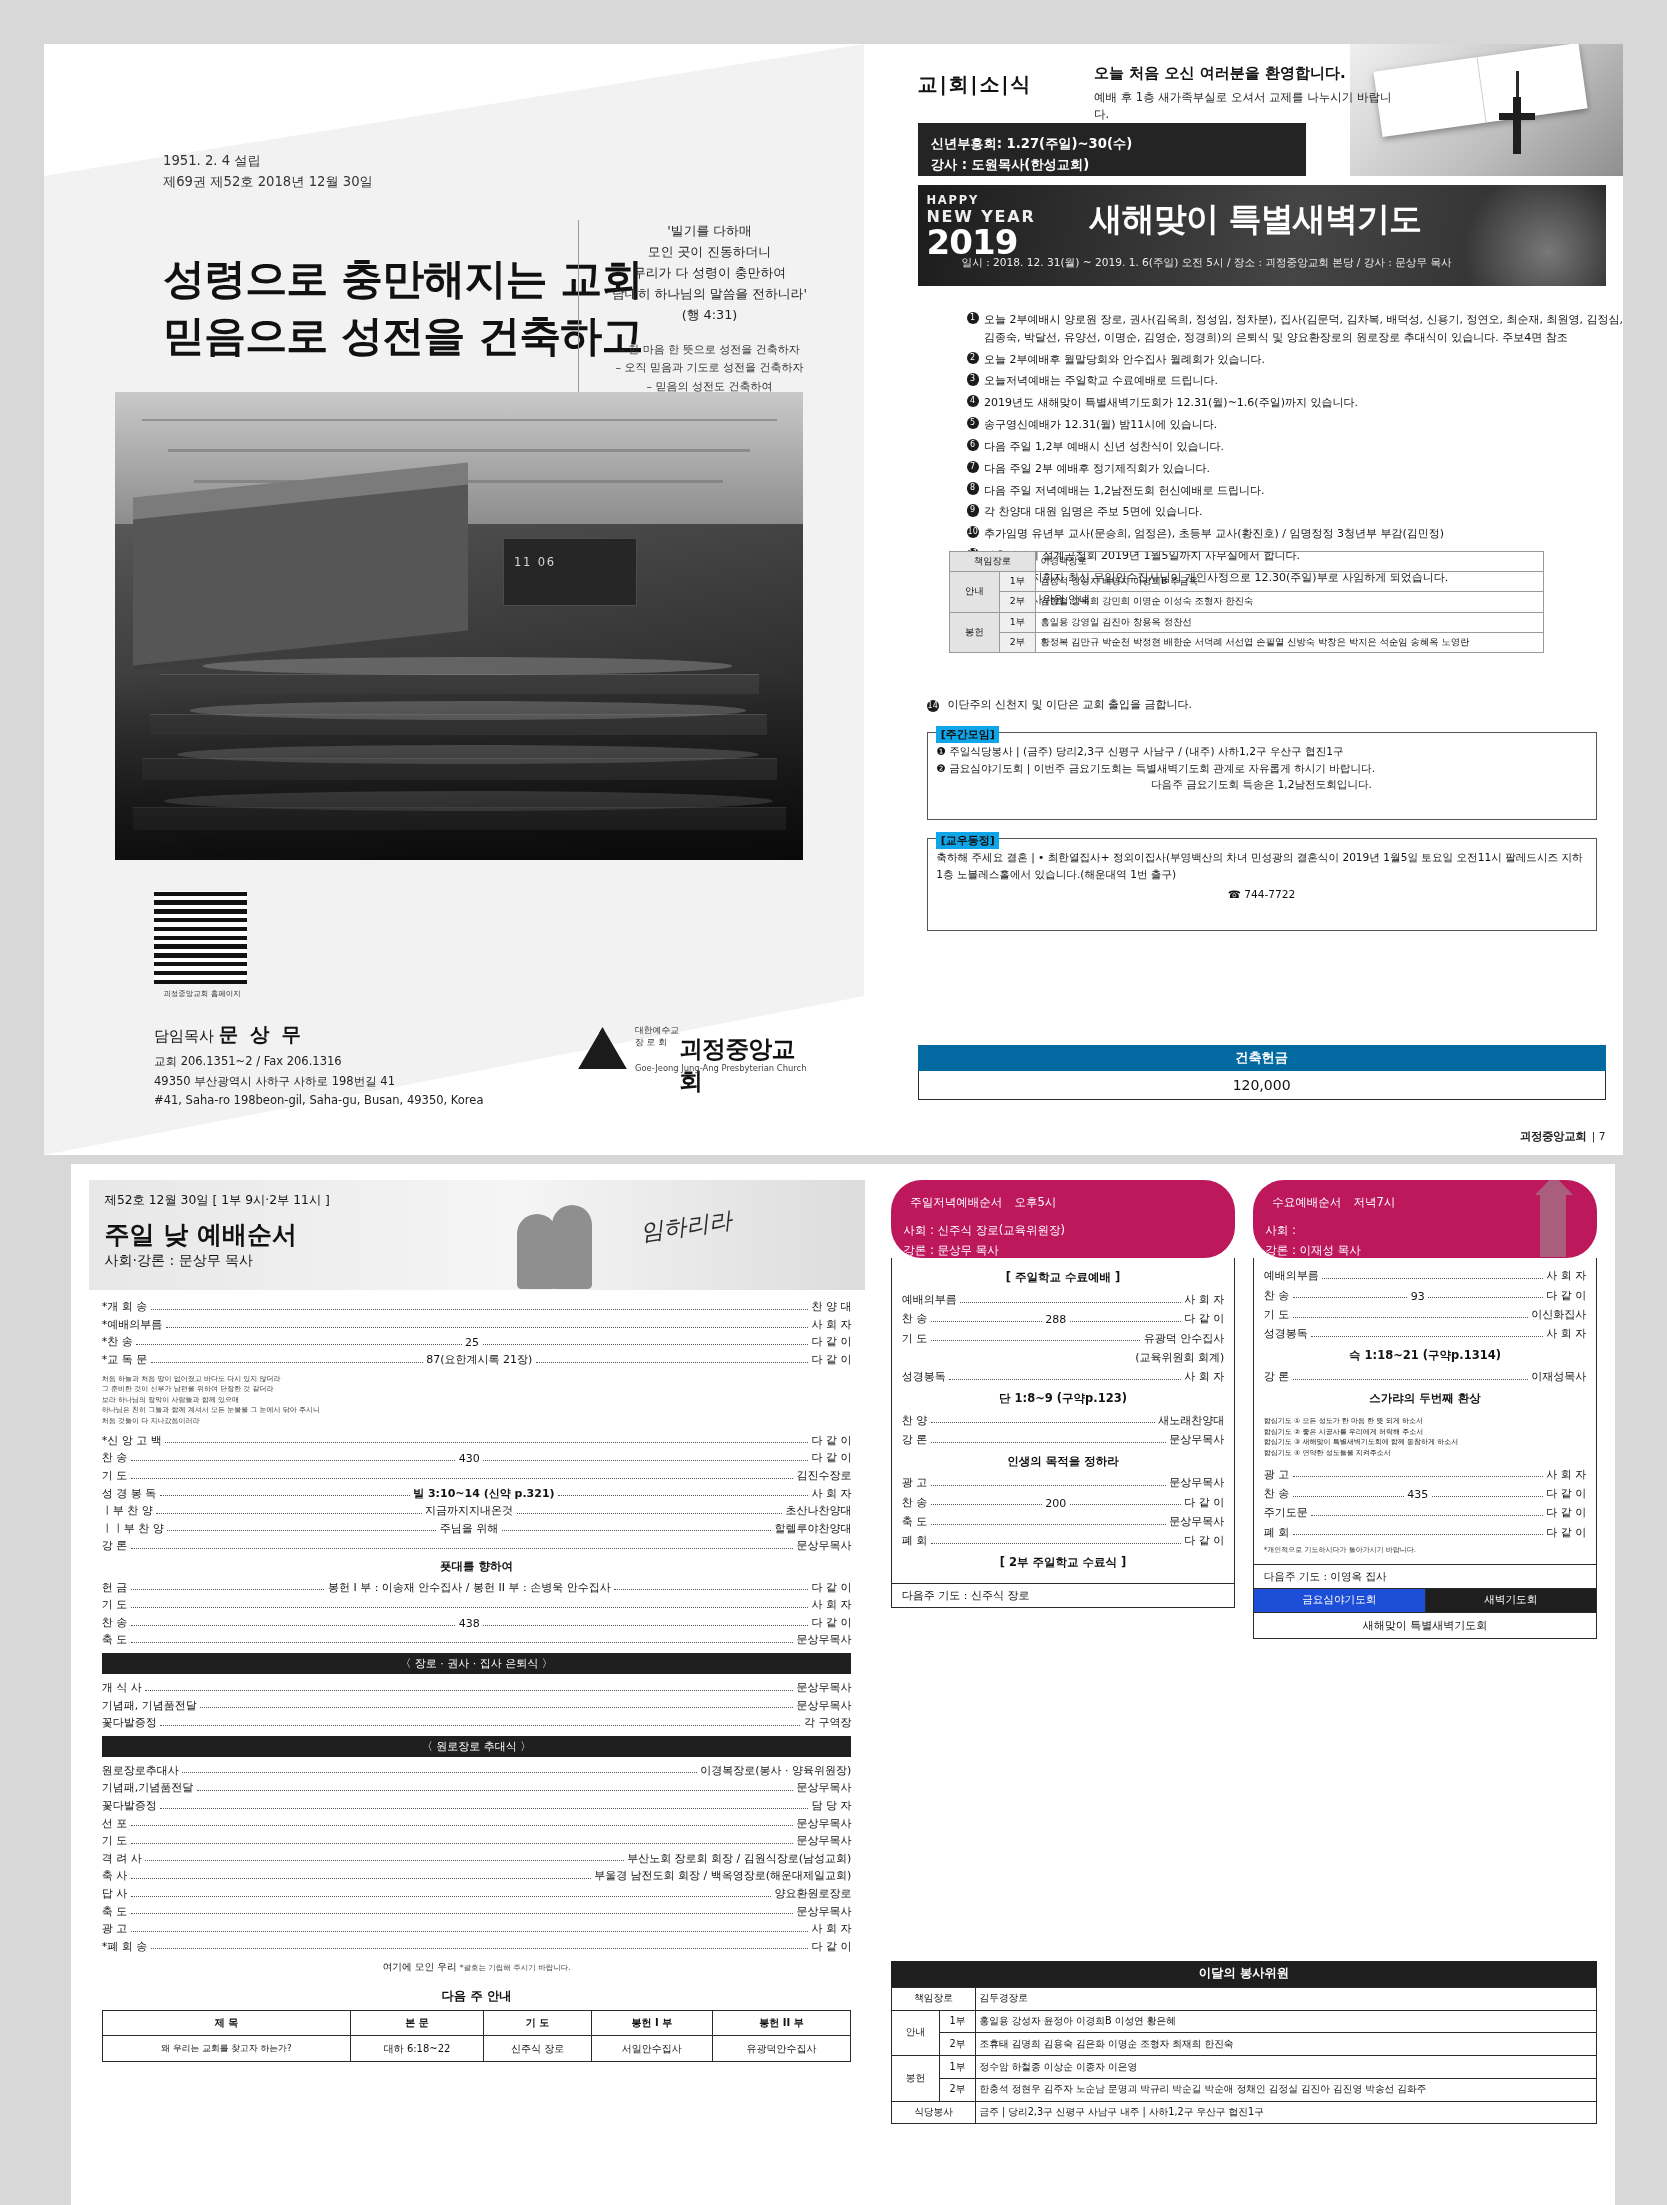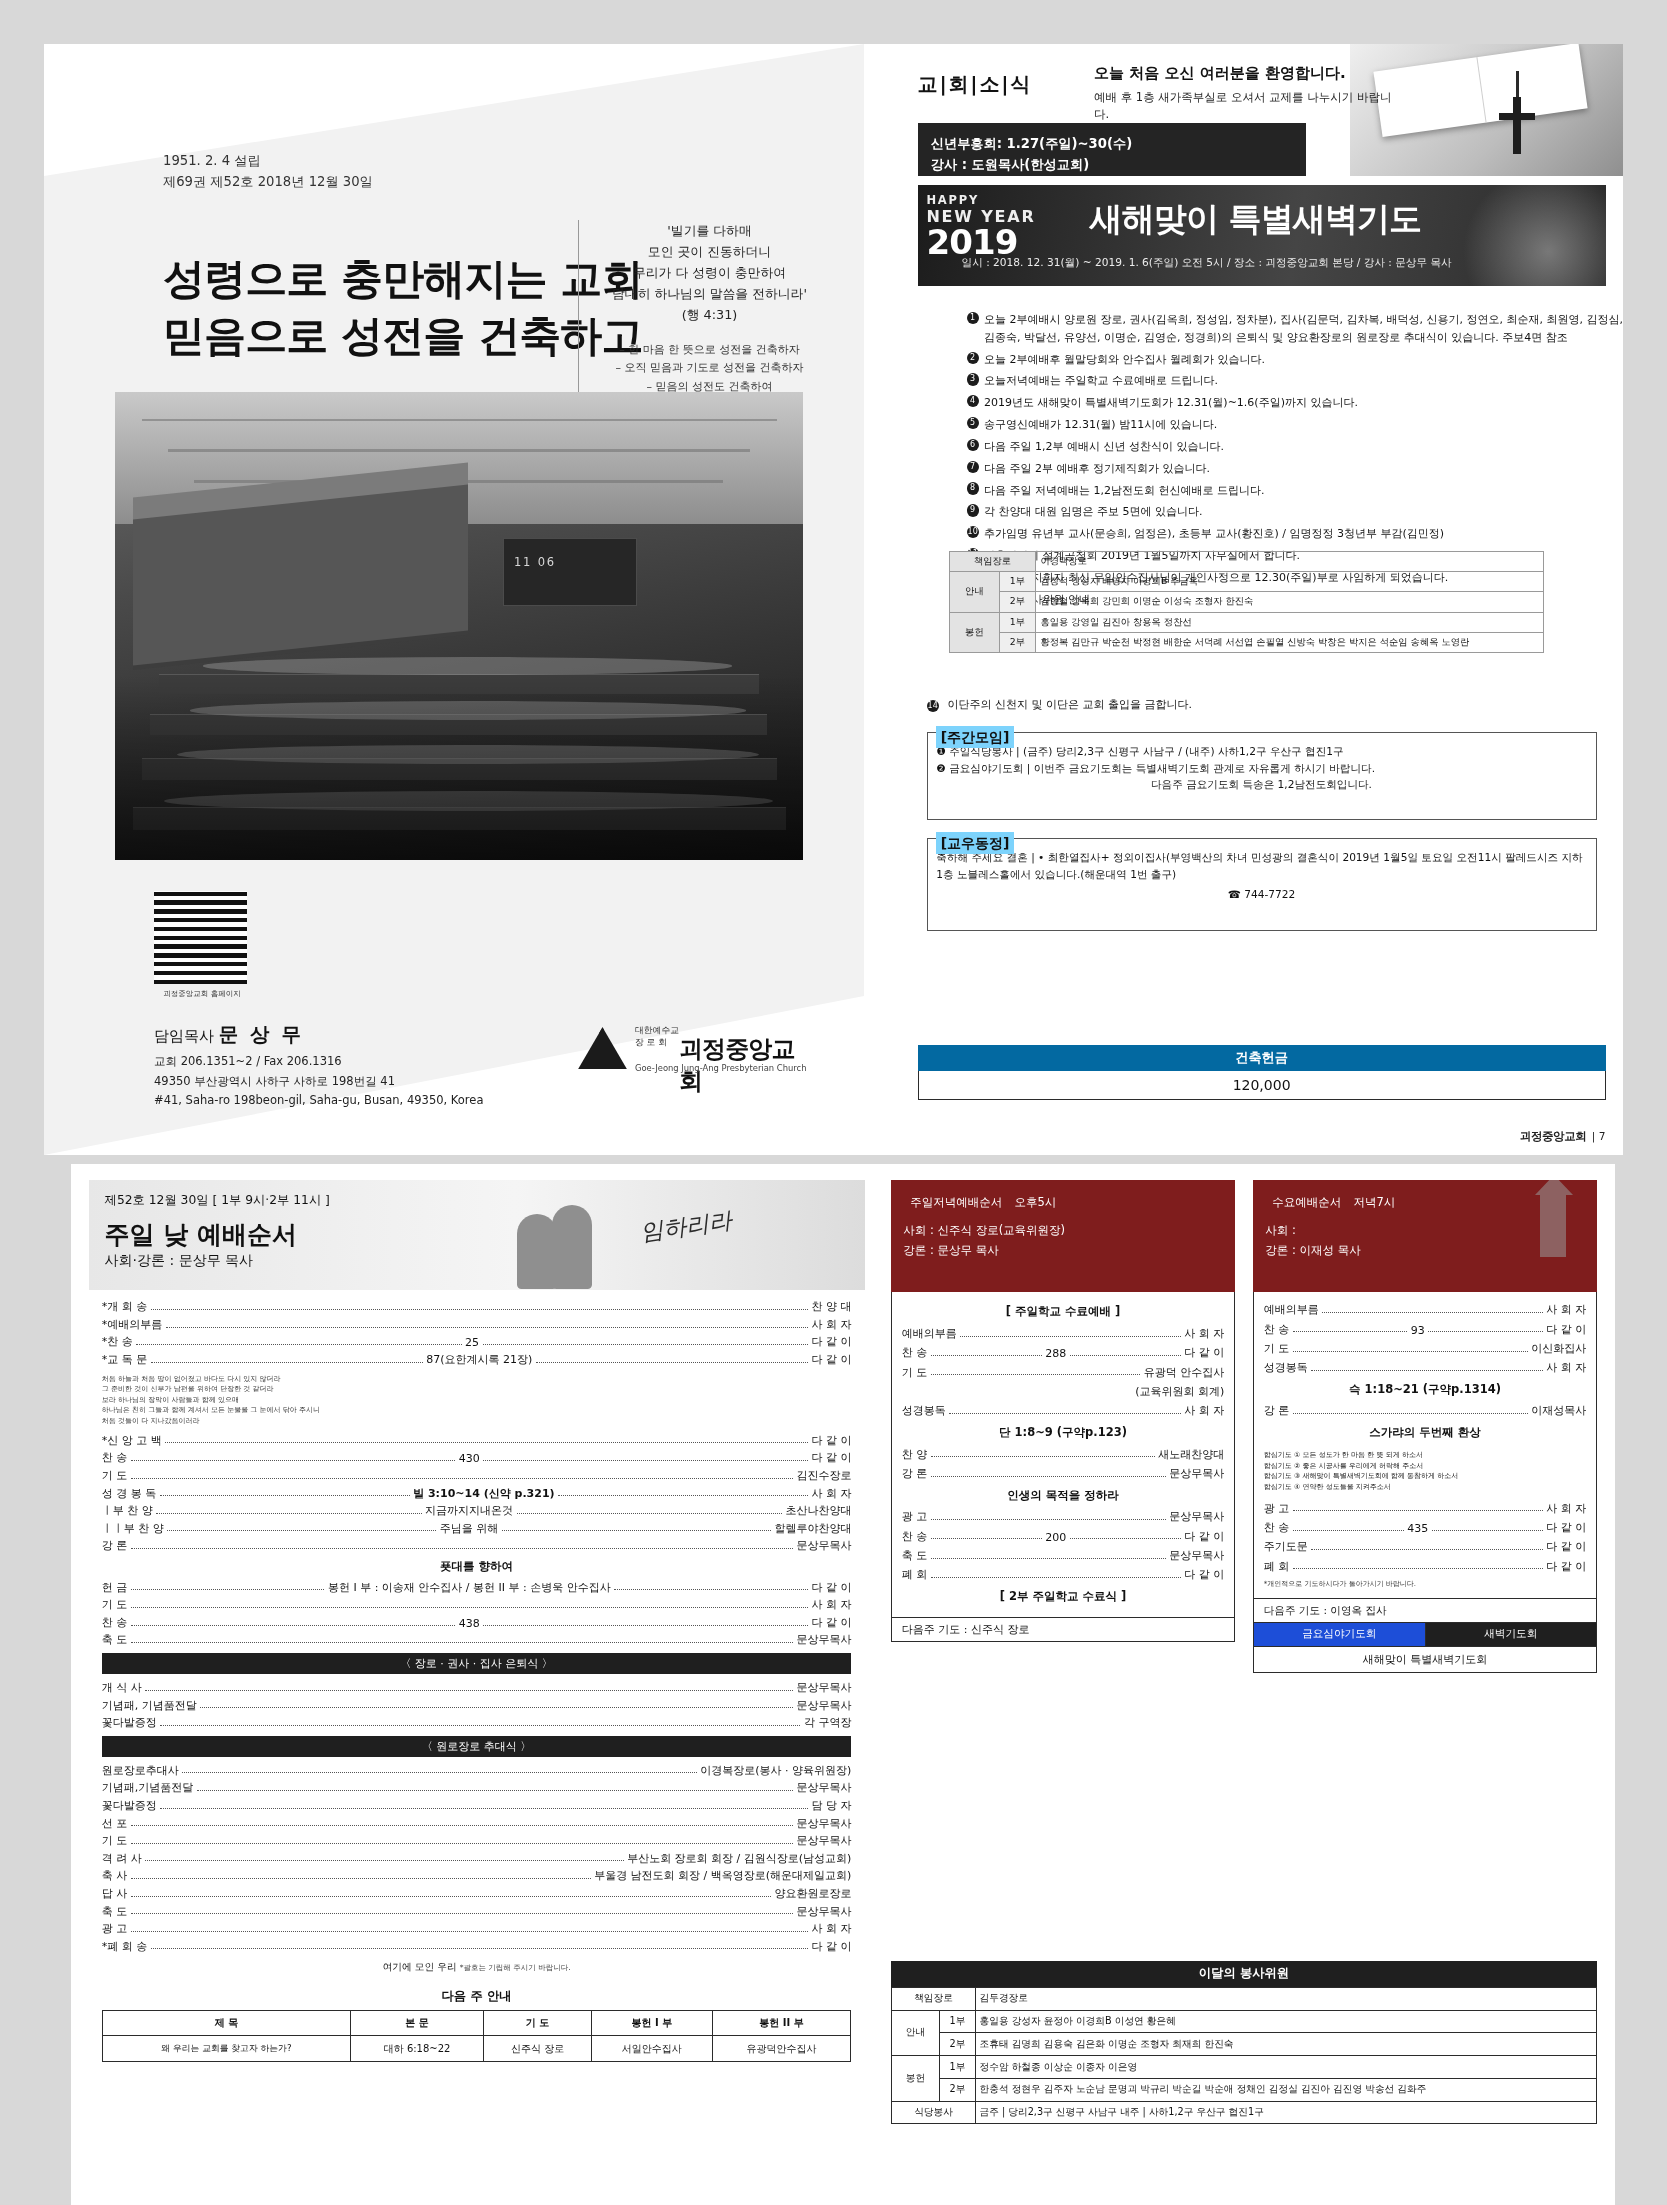--- a/index.html
+++ b/index.html
@@ -82,21 +82,21 @@
   .notices li{margin-bottom:4px;list-style:none;position:relative;padding-left:17.6px;}
   .notices li .num{position:absolute;left:0;top:0.9px;width:12.3px;height:12.3px;border-radius:50%;background:#1c1c1c;color:#fff;
      font-size:8px;text-align:center;line-height:12.3px;}
 
   .dutytable{position:absolute;left:49px;top:507px;width:595px;border-collapse:collapse;font-size:9.3px;}
   .dutytable td{border:0.4px solid #9a9a9a;padding:3.1px 4.4px;}
   .dutytable .hd{background:#e3e3e3;text-align:center;width:40px;}
   .dutytable .hd2{background:#efefef;text-align:center;width:26.5px;}
 
   .boxed{position:absolute;border:0.9px solid #555;font-size:10.6px;line-height:1.6;padding:7px 8.8px;box-sizing:border-box;}
-  .boxlabel{position:absolute;background:#7dd3fc;padding:0 4.4px;font-size:14px;font-weight:bold;top:-7.5px;left:8.8px;}
+  .boxlabel{position:absolute;background:#0ea5e9;padding:0 4.4px;font-size:11px;font-weight:bold;top:-7.5px;left:8.8px;}
 
   .offering{position:absolute;left:17.6px;top:1001px;width:688px;}
   .offering .ttl{height:25.6px;background:#0369a1;color:#fff;text-align:center;font-size:13.2px;font-weight:bold;line-height:25.6px;}
   .offering .val{height:28px;border:0.9px solid #2b2b2b;border-top:none;text-align:center;font-size:14px;line-height:28px;}
 
   .pagemark1{position:absolute;right:17.6px;bottom:11.5px;font-size:10.6px;color:#222;display:flex;align-items:center;gap:5.3px;}
   .minilogo{display:inline-block;font-size:11.5px;font-weight:bold;letter-spacing:-0.4px;}
 
   
   .sheet2{position:absolute;left:71px;top:1164px;width:1544px;height:1134px;background:#ffffff;}
@@ -123,21 +123,21 @@
   .centernote{text-align:center;font-size:9.7px;margin:6.2px 0 2.6px;}
   .centernote small{font-size:7.5px;color:#444;}
 
   .nextweek{margin:9.7px 13.2px 0;}
   .nextweek .cap{text-align:center;font-size:12.3px;font-weight:bold;padding:4.4px 0;}
   table.grid{width:100%;border-collapse:collapse;font-size:10px;}
   table.grid th,table.grid td{border:0.9px solid #2b2b2b;padding:5.3px 2.6px;text-align:center;}
   table.grid th{font-weight:bold;}
 
   .svccol{position:absolute;top:0;width:344px;}
-  .svchead{height:112px;background:#7f1d1d;color:#fff;padding:11.5px 12.3px;box-sizing:border-box;position:relative;overflow:hidden;}
+  .svchead{height:78px;background:#be185d;color:#fff;padding:11.5px 12.3px;box-sizing:border-box;position:relative;overflow:hidden;border-radius:31px;}
   .svchead .t{font-size:15px;font-weight:bold;}
   .svchead .t span{font-size:11.5px;font-weight:normal;margin-left:7px;}
   .svchead .m{margin-top:11.5px;font-size:11.5px;line-height:1.7;}
   .svchead .church{position:absolute;right:4.4px;top:2.6px;width:88px;height:101px;opacity:.55;}
   .svchead .church .tower{position:absolute;right:26.5px;top:8px;width:26.5px;height:66px;background:#9a9a9a;}
   .svchead .church .roof{position:absolute;right:20px;top:-8px;width:0;height:0;border-left:19.4px solid transparent;border-right:19.4px solid transparent;border-bottom:20px solid #9a9a9a;}
 
   .svcbody{border:0.9px solid #2b2b2b;border-top:none;padding:8px 0 8.8px;}
   .svcbody .row{font-size:11px;padding:2.2px 9.7px;}
   .svcbody .ctr{font-size:11.5px;}

